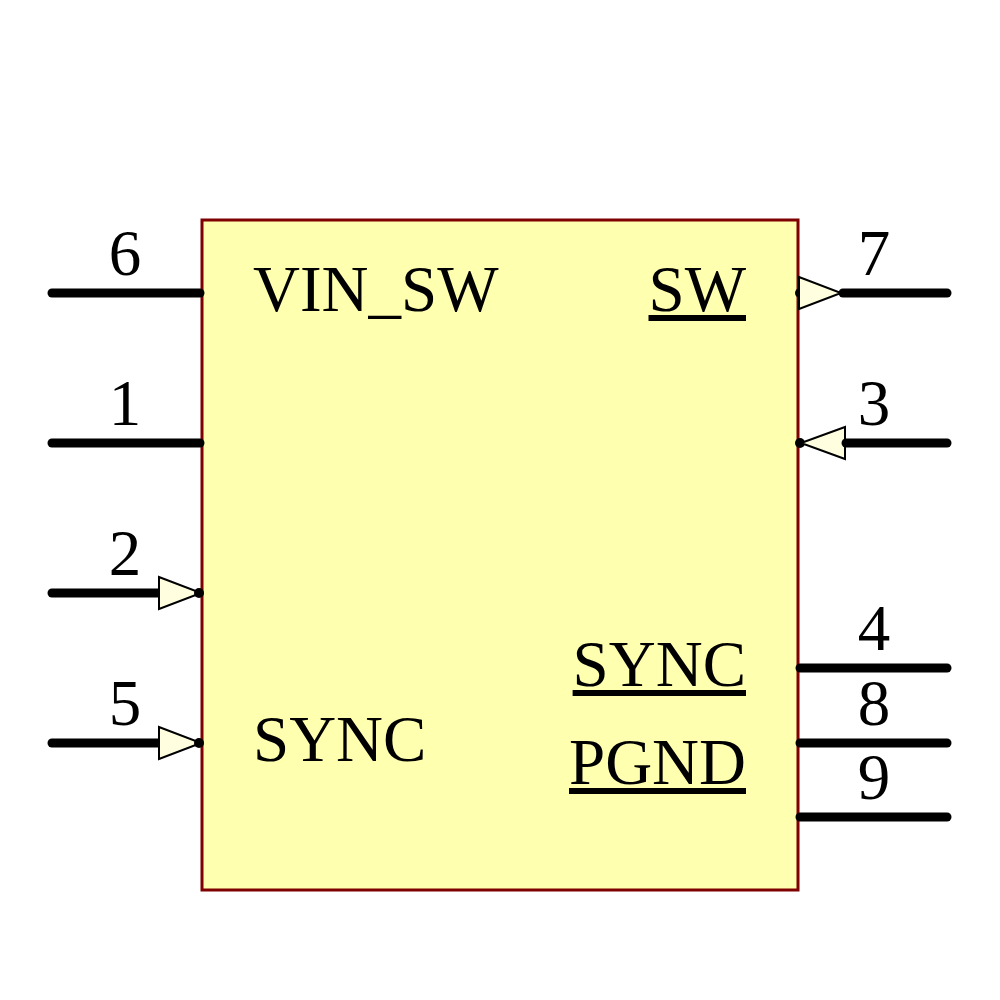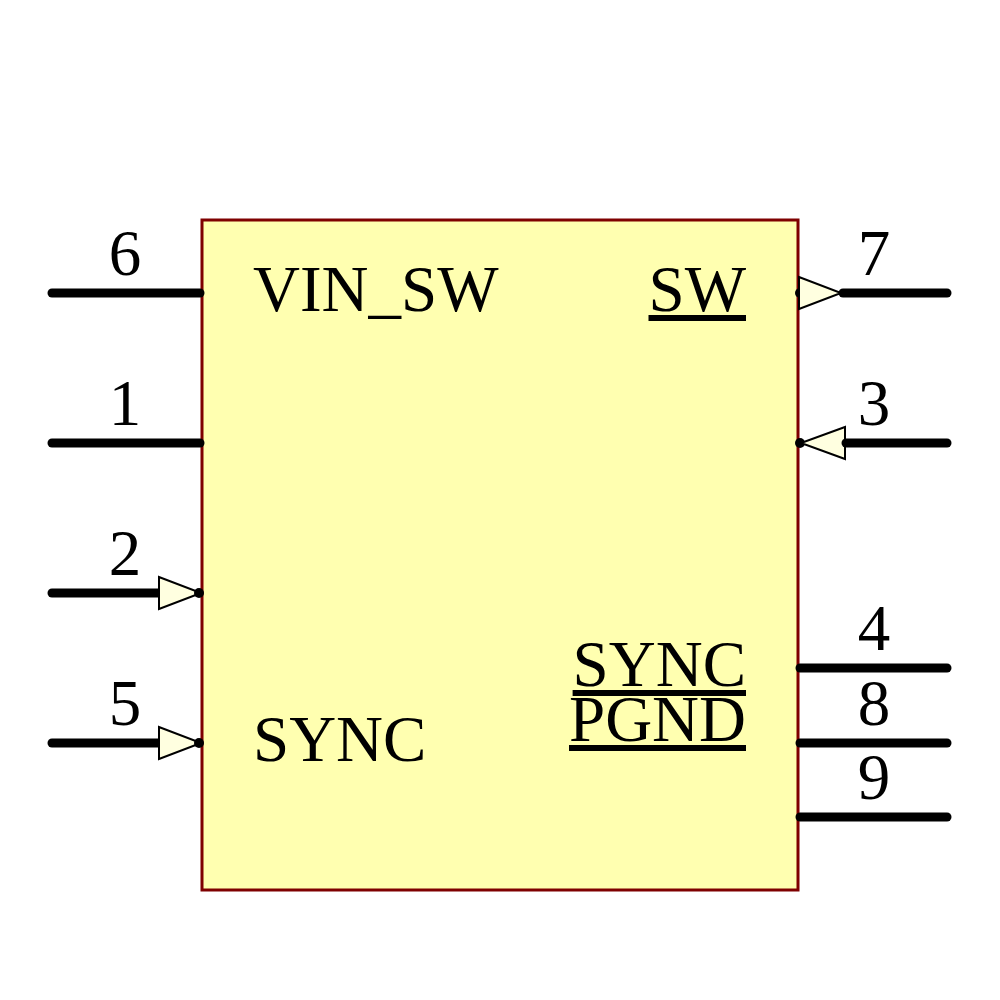--- a/index.html
+++ b/index.html
@@ -102,15 +102,15 @@
   <div class="txt num" style="left:799px; top:371px;">3</div>
   <div class="txt num" style="left:799px; top:596px;">4</div>
   <div class="txt num" style="left:799px; top:671px;">8</div>
   <div class="txt num" style="left:799px; top:745px;">9</div>
 
   <div class="txt lbl-left" style="left:253px; top:257px;">VIN_SW</div>
   <div class="txt lbl-left" style="left:253px; top:707px;">SYNC</div>
 
   <div class="txt lbl-right" style="top:257px;">SW</div>
   <div class="txt lbl-right" style="top:632px;">SYNC</div>
-  <div class="txt lbl-right" style="top:687px;">PGND</div>
+  <div class="txt lbl-right" style="top:730px;">PGND</div>
 
 </div>
 
 </body></html>

